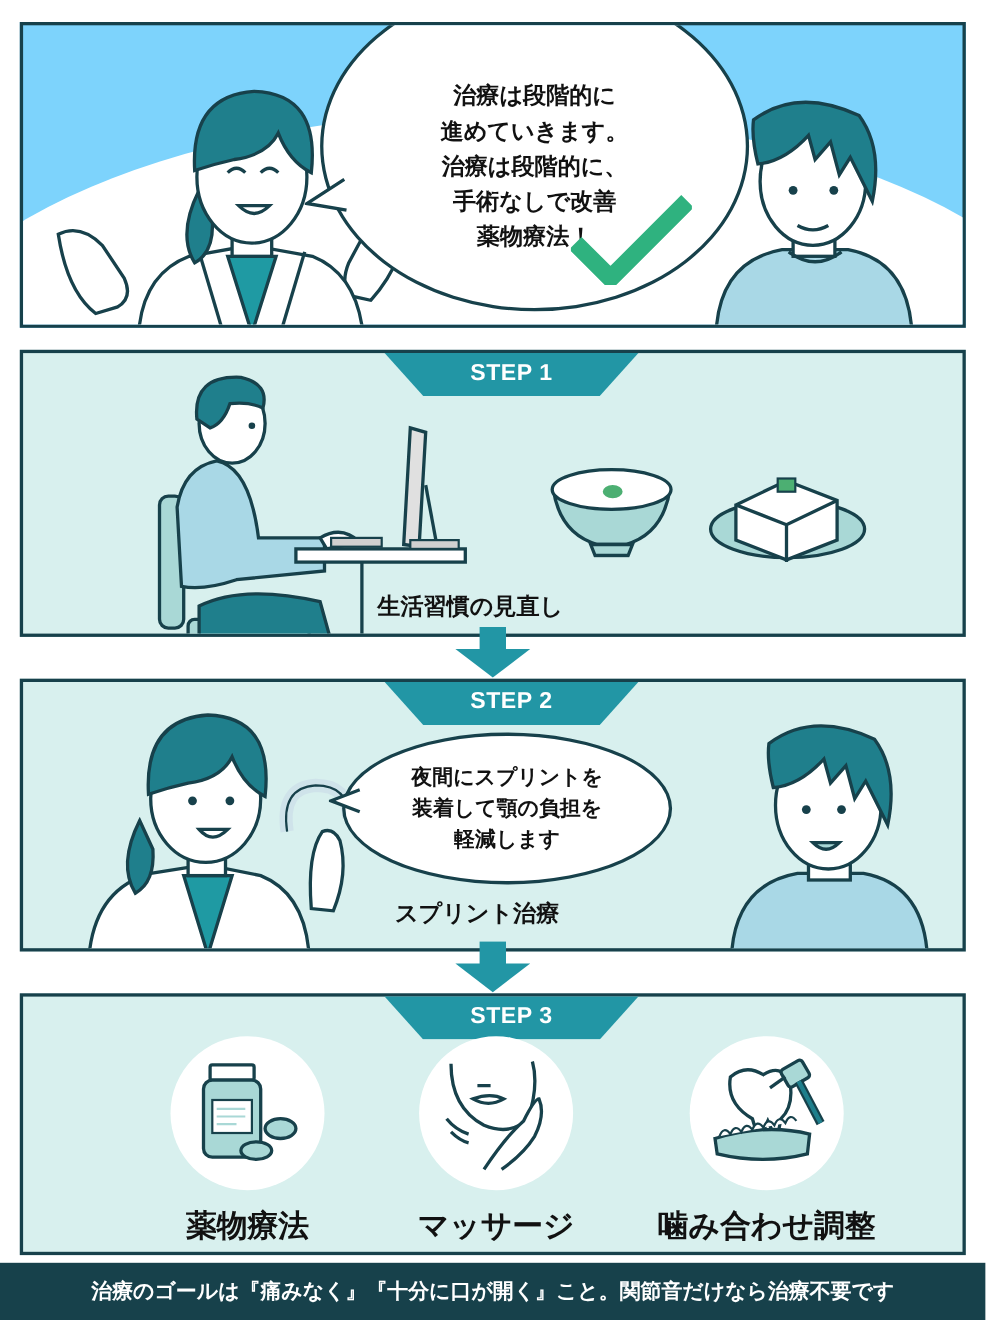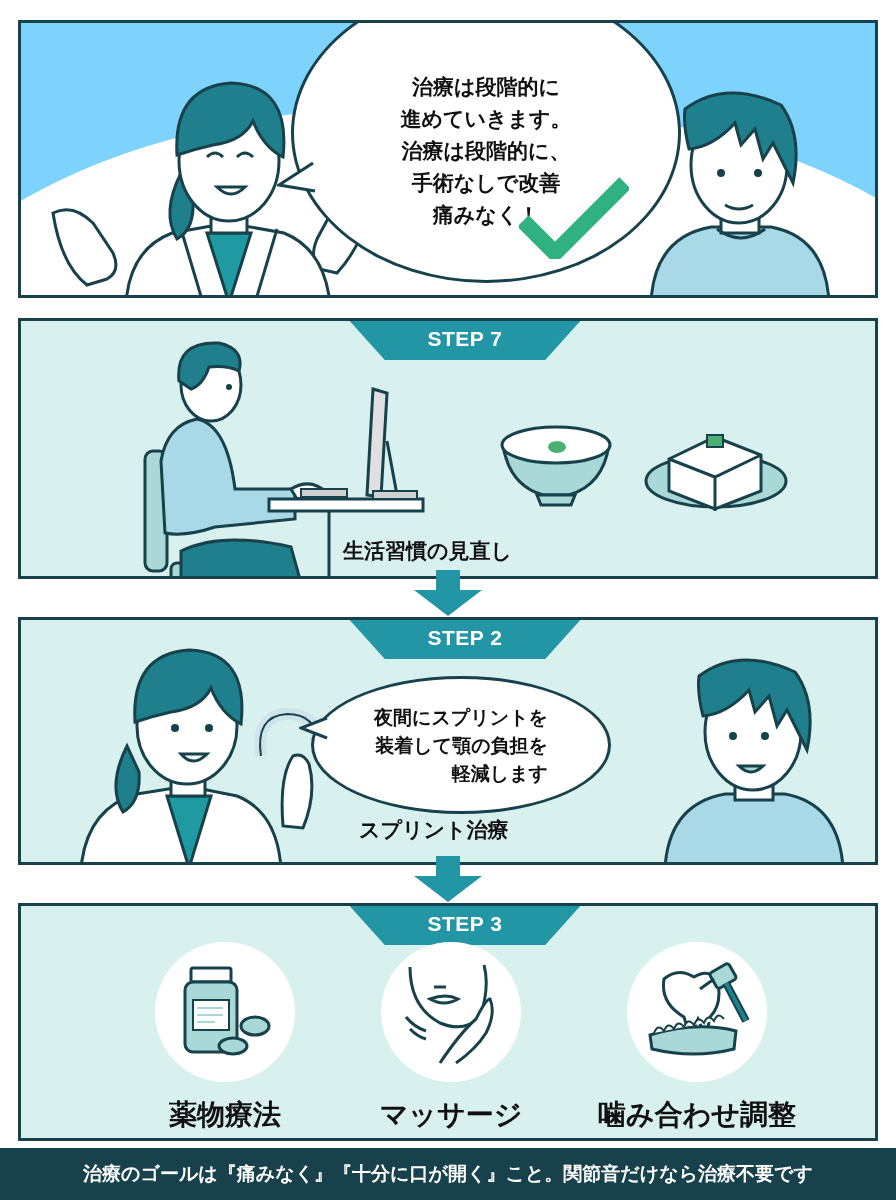--- a/index.html
+++ b/index.html
@@ -31,21 +31,21 @@
   .arrow .shaft { position: absolute; left: 22px; top: 0; width: 24px; height: 22px; background: #2296a5; }
   .arrow .head { position: absolute; left: 0; top: 20px; width: 0; height: 0;
     border-left: 34px solid transparent; border-right: 34px solid transparent; border-top: 26px solid #2296a5; }
 
   .bubble {
     position: absolute; background: #ffffff; border: 3px solid #17414b; border-radius: 50%;
     display: flex; align-items: center; justify-content: center; text-align: center;
     font-weight: bold; color: #111;
   }
   #bubble-intro { left: 270px; top: -40px; width: 390px; height: 300px; font-size: 21px; line-height: 32px; padding-top: 36px; }
-  #bubble-step2 { left: 290px; top: 56px; width: 300px; height: 138px; font-size: 19px; line-height: 28px; text-align: right; }
+  #bubble-step2 { left: 290px; top: 46px; width: 300px; height: 138px; font-size: 19px; line-height: 28px; text-align: center; }
 
   .caption { position: absolute; font-weight: bold; font-size: 21px; color: #111; white-space: nowrap; }
   #caption-step1 { left: 322px; top: 216px; }
   #caption-step2 { left: 338px; top: 196px; }
 
   .figure { position: absolute; }
 
   .method { position: absolute; top: 36px; width: 160px; display: flex; flex-direction: column; align-items: center; }
   .method-circle { width: 140px; height: 140px; border-radius: 50%; background: #ffffff; display:flex; align-items:center; justify-content:center; }
   .method-label { margin-top: 14px; font-weight: bold; font-size: 28px; color: #111; white-space: nowrap; }
@@ -84,21 +84,21 @@
     <path d="M206 94 q8 -8 16 0" stroke="#17414b" stroke-width="3" fill="none"></path>
     <path d="M186 124 q14 14 28 0 z" fill="#fff" stroke="#17414b" stroke-width="3"></path>
   </svg>
 
   <div id="bubble-intro" class="bubble">
     <div>
       <div>治療は段階的に</div>
       <div>進めていきます。</div>
       <div>治療は段階的に、</div>
       <div>手術なしで改善</div>
-      <div>痛みなく！</div>
+      <div>薬物療法！</div>
     </div>
   </div>
   <svg class="figure" style="left:256px;top:138px" width="40" height="40" viewBox="0 0 40 40">
     <path d="M36 2 L2 24 L38 30" fill="#fff" stroke="#17414b" stroke-width="3"></path>
   </svg>
 
   <svg class="figure" style="left:498px;top:152px" width="110" height="84" viewBox="0 0 110 84">
     <path d="M4 46 L36 78 L106 8" stroke="#2fb27f" stroke-width="16" fill="none" stroke-linejoin="miter"></path>
   </svg>
 
@@ -108,21 +108,21 @@
     <path d="M96 156 q24 18 48 0" stroke="#17414b" stroke-width="3" fill="none"></path>
     <ellipse cx="118" cy="92" rx="48" ry="58" fill="#fff" stroke="#17414b" stroke-width="3"></ellipse>
     <path d="M64 36 q40 -30 96 -4 q22 30 12 78 q-10 -20 -20 -40 l-10 16 l-8 -30 l-14 16 l-6 -22 q-22 24 -46 26 q-6 -24 -4 -40 z" fill="#1f7f8c" stroke="#17414b" stroke-width="3"></path>
     <circle cx="100" cy="100" r="4" fill="#17414b"></circle>
     <circle cx="137" cy="100" r="4" fill="#17414b"></circle>
     <path d="M104 132 q14 8 28 0" stroke="#17414b" stroke-width="3" fill="none"></path>
   </svg>
 </div>
 
 <div id="panel-step1" class="panel">
-  <div class="step-tab">STEP 7</div>
+  <div class="step-tab">STEP 1</div>
 
   <svg class="figure" style="left:120px;top:20px" width="300" height="240" viewBox="0 0 300 240">
 
     <rect x="4" y="110" width="22" height="120" rx="8" fill="#a9d8d6" stroke="#17414b" stroke-width="3"></rect>
     <rect x="30" y="222" width="110" height="20" rx="6" fill="#a9d8d6" stroke="#17414b" stroke-width="3"></rect>
 
     <path d="M40 210 q40 -20 110 -4 l10 36 l-120 0 z" fill="#1f7f8c" stroke="#17414b" stroke-width="3"></path>
 
     <path d="M20 120 q6 -36 36 -42 q30 6 38 70 l60 0 l0 30 l-80 8 q-30 10 -50 6 z" fill="#a9d8e6" stroke="#17414b" stroke-width="3"></path>
 

